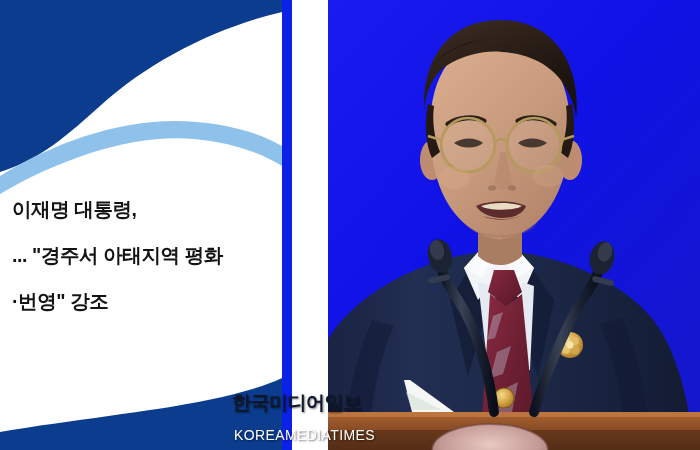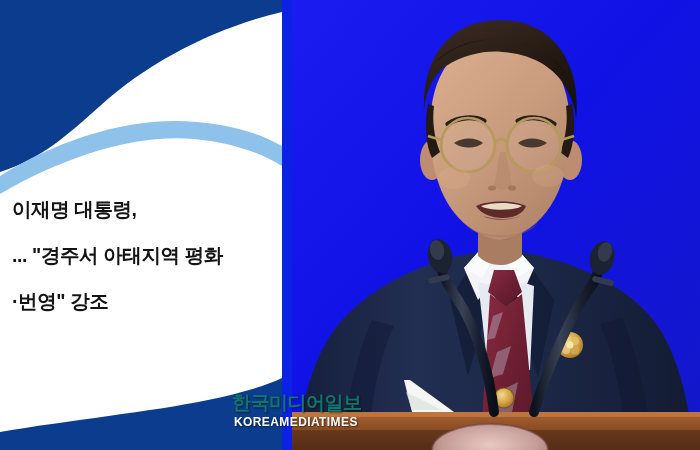--- a/index.html
+++ b/index.html
@@ -13,21 +13,21 @@
   #card {
     position:relative;
     width:700px; height:450px;
     overflow:hidden;
     background:#ffffff;
   }
 
   
   #left-panel {
     position:absolute; left:0; top:0;
-    width:282px; height:450px;
+    width:328px; height:450px;
     background:#ffffff;
     overflow:hidden;
     z-index:3;
   }
   .deco-svg { position:absolute; left:0; top:0; width:282px; height:450px; }
 
   
   #headline {
     position:absolute;
     left:12px; top:186px;
@@ -67,35 +67,35 @@
   
   #watermark {
     position:absolute;
     left:232px; top:392px;
     z-index:8;
     text-align:left;
     pointer-events:none;
   }
   #wm-ko {
     display:block;
-    color:#0f766e;
+    color:#0f172a;
     font-size:19px;
     font-weight:bold;
     letter-spacing:-0.5px;
     line-height:21px;
     text-shadow:1px 1px 2px rgba(0,0,0,0.55);
   }
   #wm-en {
     display:block;
     color:#ffffff;
-    font-size:12px;
-    font-weight:bold;
+    font-size:14px;
+    font-weight:normal;
     letter-spacing:0.4px;
     line-height:14px;
-    margin-top:2px;
+    margin-top:15px;
     margin-left:2px;
     text-shadow:1px 1px 2px rgba(0,0,0,0.55);
   }
 </style>
 </head>
 <body>
 
 <div id="card">
 
   <div id="photo">

